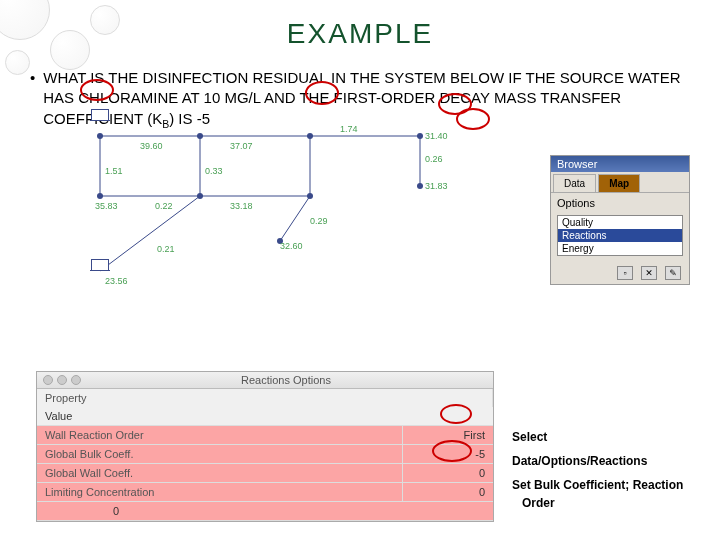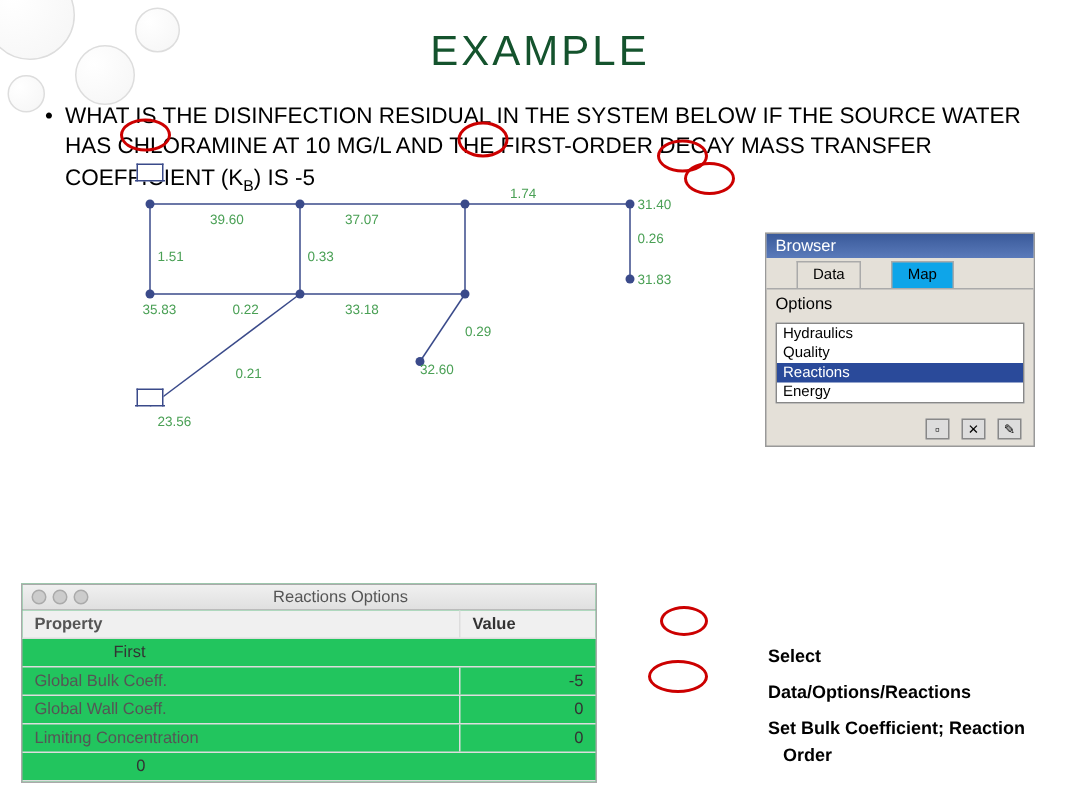--- a/index.html
+++ b/index.html
@@ -14,37 +14,37 @@
   .body-text { font-size: 15px; margin: 18px 30px 10px 30px; line-height: 1.35; color: #000; }
   .bullet { display: flex; }
   .bullet-dot { margin-right: 8px; }
   .main-area { position: relative; margin: 0 30px; }
   .diagram { position: absolute; top: -30px; left: 50px; width: 420px; height: 200px; }
   .tank { position: absolute; width: 18px; height: 12px; border: 1px solid #3a4a8a; border-bottom: none; background: #fff; }
   .tank::after { content: ''; position: absolute; bottom: 0; left: -2px; right: -2px; height: 1px; background: #3a4a8a; }
   .lbl { position: absolute; font-size: 9px; color: #4aa055; }
   svg.net { position: absolute; top: 0; left: 0; }
   .circle-ann { position: absolute; border: 2px solid #c00; border-radius: 50%; background: transparent; }
-  .browser { position: absolute; right: 30px; top: 155px; width: 180px; background: #e4e0d8; border: 1px solid #999; font-size: 11px; }
+  .browser { position: absolute; right: 30px; top: 155px; width: 140px; background: #e4e0d8; border: 1px solid #999; font-size: 11px; }
   .browser-title { background: linear-gradient(#3a5a9a,#5a7aba); color: #fff; padding: 2px 6px; font-size: 11px; }
   .br-tabs { display: flex; border-bottom: 1px solid #aaa; background: #e4e0d8; }
-  .br-tab { padding: 3px 10px; border: 1px solid #aaa; border-bottom: none; background: #e4e0d8; font-size: 10px; margin-top: 2px; margin-left: 20px; }
-  .br-tab.inactive { background: #0ea5e9; }
+  .br-tab { padding: 3px 10px; border: 1px solid #aaa; border-bottom: none; background: #e4e0d8; font-size: 10px; margin-top: 2px; margin-left: 2px; }
+  .br-tab.inactive { background: #a16207; font-weight: bold; }
   .br-section { padding: 4px 6px; }
   .br-list { background: #fff; border: 1px solid #888; margin: 2px 6px 6px 6px; font-size: 10px; }
   .br-item { padding: 1px 4px; }
   .br-item.selected { background: #2a4a9a; color: #fff; }
   .br-icons { display: flex; justify-content: flex-end; gap: 8px; padding: 4px 8px; }
   .br-icon { width: 16px; height: 14px; border: 1px solid #888; background: #ddd; font-size: 9px; text-align: center; line-height: 12px; }
-  .options-panel { position: absolute; left: 14px; bottom: 18px; width: 384px; border: 1px solid #aaa; background: #22c55e; font-size: 11px; }
+  .options-panel { position: absolute; left: 36px; bottom: 18px; width: 458px; border: 1px solid #aaa; background: #fca5a5; font-size: 11px; }
   .opt-titlebar { display: flex; align-items: center; background: linear-gradient(#f0f0f0,#e0e0e0); padding: 2px 6px; gap: 4px; border-bottom: 1px solid #bbb; }
   .opt-dot { width: 10px; height: 10px; border-radius: 50%; background: #ccc; border: 1px solid #aaa; }
   .opt-title { flex: 1; text-align: center; color: #555; font-size: 11px; }
   .opt-row { display: flex; border-bottom: 1px solid #ddd; }
-  .opt-header { background: #f0f0f0; font-weight: bold; color: #444; }
+  .opt-header { background: #f0f0f0; font-weight: normal; color: #444; flex-direction: column; }
   .opt-label { flex: 1; padding: 3px 8px; border-right: 1px solid #ddd; color: #555; font-family: 'Helvetica Neue', Arial, sans-serif; font-size: 11px; }
   .opt-val { width: 90px; padding: 3px 8px; text-align: right; color: #333; font-size: 11px; }
   .instructions { position: absolute; right: 28px; bottom: 22px; width: 180px; font-size: 12px; font-weight: bold; line-height: 1.5; color: #000; }
   .instructions p { margin-bottom: 6px; padding-left: 10px; text-indent: -10px; }
   .sub { font-size: 0.7em; vertical-align: sub; }
 </style>
 </head>
 <body>
 
 <div class="bubbles">
@@ -121,21 +121,20 @@
 <div class="browser">
   <div class="browser-title">
     <span>Browser</span>
   </div>
   <div class="br-tabs">
     <div class="br-tab">Data</div>
     <div class="br-tab inactive">Map</div>
   </div>
   <div class="br-section">Options</div>
   <div class="br-list">
-    <div class="br-item">Hydraulics</div>
     <div class="br-item">Quality</div>
     <div class="br-item selected">Reactions</div>
     <div class="br-item">Energy</div>
   </div>
   <div class="br-icons">
     <div class="br-icon">▫</div>
     <div class="br-icon">✕</div>
     <div class="br-icon">✎</div>
   </div>
 </div>
@@ -145,20 +144,21 @@
     <div class="opt-dot"></div>
     <div class="opt-dot"></div>
     <div class="opt-dot"></div>
     <div class="opt-title">Reactions Options</div>
   </div>
   <div class="opt-row opt-header">
     <div class="opt-label">Property</div>
     <div class="opt-val" style="text-align:left">Value</div>
   </div>
   <div class="opt-row">
+    <div class="opt-label">Wall Reaction Order</div>
     <div class="opt-val">First</div>
   </div>
   <div class="opt-row">
     <div class="opt-label">Global Bulk Coeff.</div>
     <div class="opt-val">-5</div>
   </div>
   <div class="opt-row">
     <div class="opt-label">Global Wall Coeff.</div>
     <div class="opt-val">0</div>
   </div>

